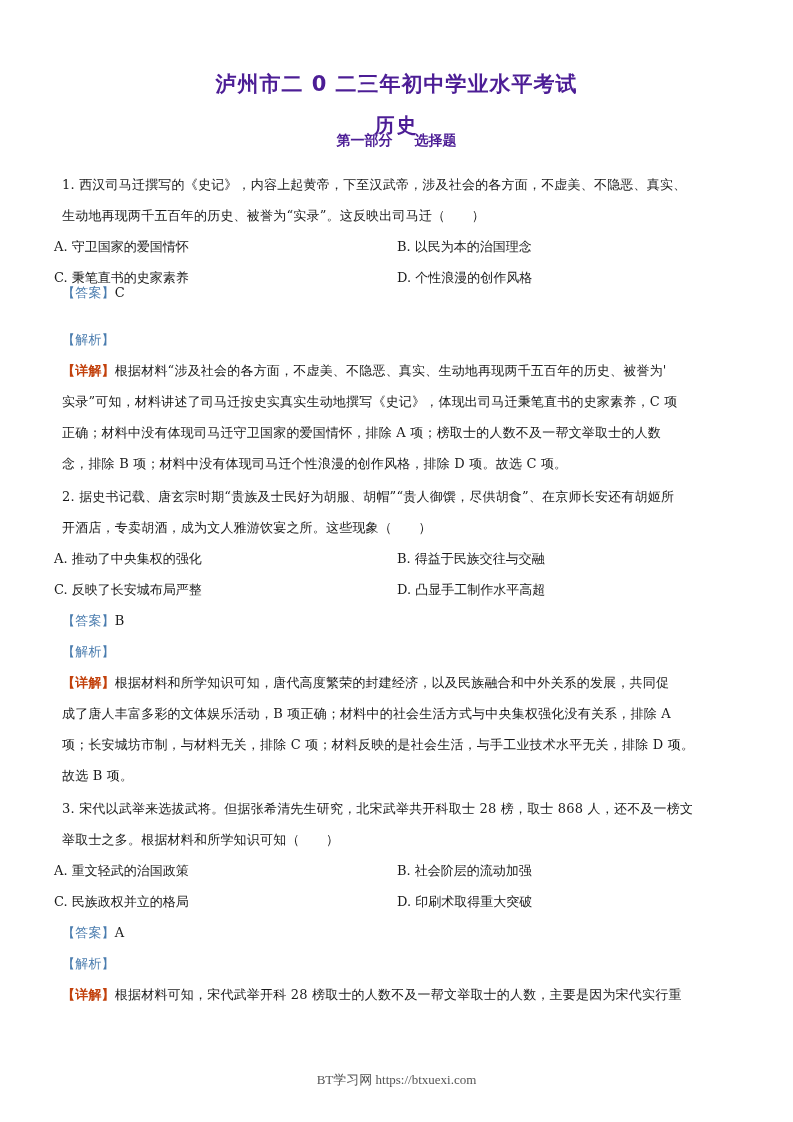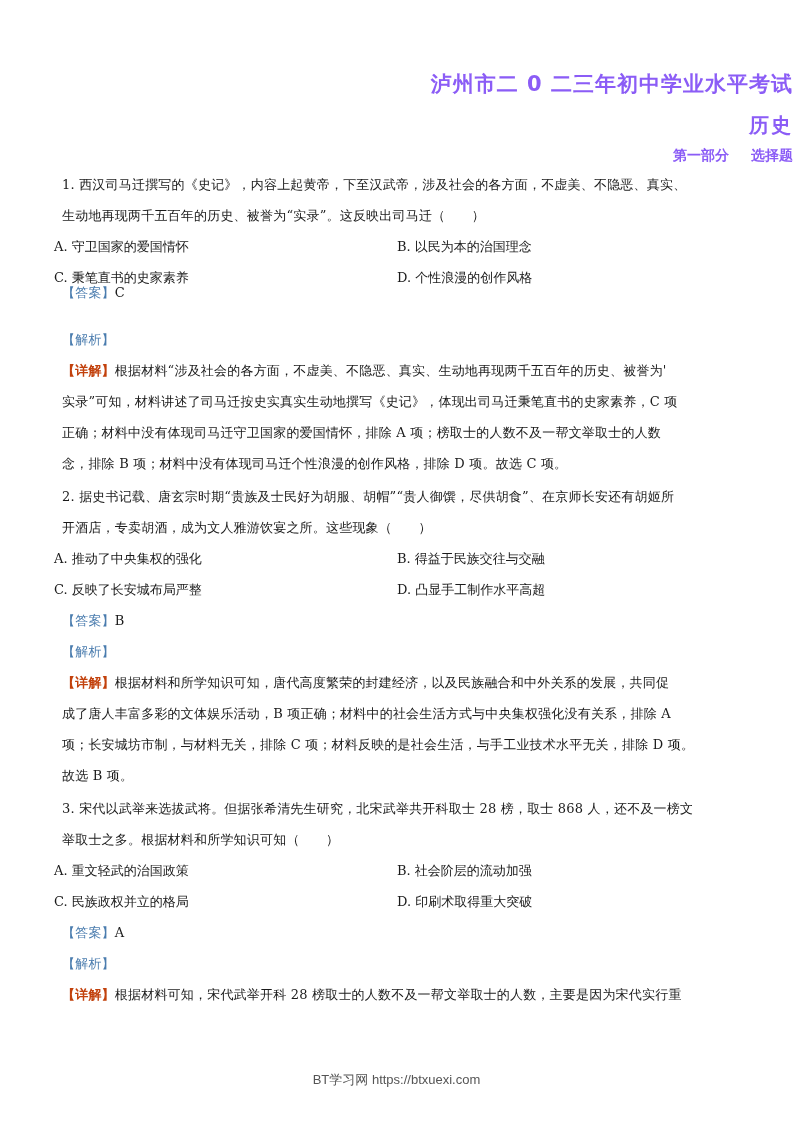--- a/index.html
+++ b/index.html
@@ -3,41 +3,41 @@
 <meta charset="utf-8">
 <style>
   html, body { margin: 0; padding: 0; background: #ffffff; }
   body {
     width: 793px; height: 1122px; position: relative; overflow: hidden;
     font-family: "DejaVu Serif", "Liberation Serif", serif;
     color: #1a1a1a;
   }
   .page { position: absolute; left: 0; top: 0; width: 793px; height: 1122px; }
   .title {
-    position: absolute; left: 0; width: 793px; text-align: right;
+    position: absolute; left: 0; width: 793px; text-align: center;
     font-family: "DejaVu Sans", "Liberation Sans", sans-serif;
-    font-weight: bold; color: #8b5cf6;
+    font-weight: bold; color: #4c1d95;
   }
   .t1 { top: 70px; font-size: 21px; letter-spacing: 1px; }
   .t2 { top: 112px; font-size: 20px; letter-spacing: 2px; }
-  .t3 { top: 147px; font-size: 14px; }
+  .t3 { top: 132px; font-size: 14px; }
   .t3 .gap { display: inline-block; width: 22px; }
   .line {
     position: absolute; left: 62px; width: 670px;
     font-size: 13px; line-height: 18px; white-space: nowrap;
     letter-spacing: 0.2px;
   }
   .opt { position: absolute; font-size: 13px; line-height: 18px; white-space: nowrap; }
   .opt-l { left: 54px; }
   .opt-r { left: 397px; }
   .tag { color: #4a7cae; }
   .tag-detail { font-weight: bold; color: #c2410c; }
   .footer {
     position: absolute; top: 1071px; left: 0; width: 793px; text-align: center;
-    font-family: Liberation Sans, sans-serif;
+    font-family: Liberation Serif, serif;
     font-size: 13px; color: #555;
   }
 </style>
 </head>
 <body>
 
 <div class="page">
 
   <div class="title t1">泸州市二 0 二三年初中学业水平考试</div>
   <div class="title t2">历史</div>

